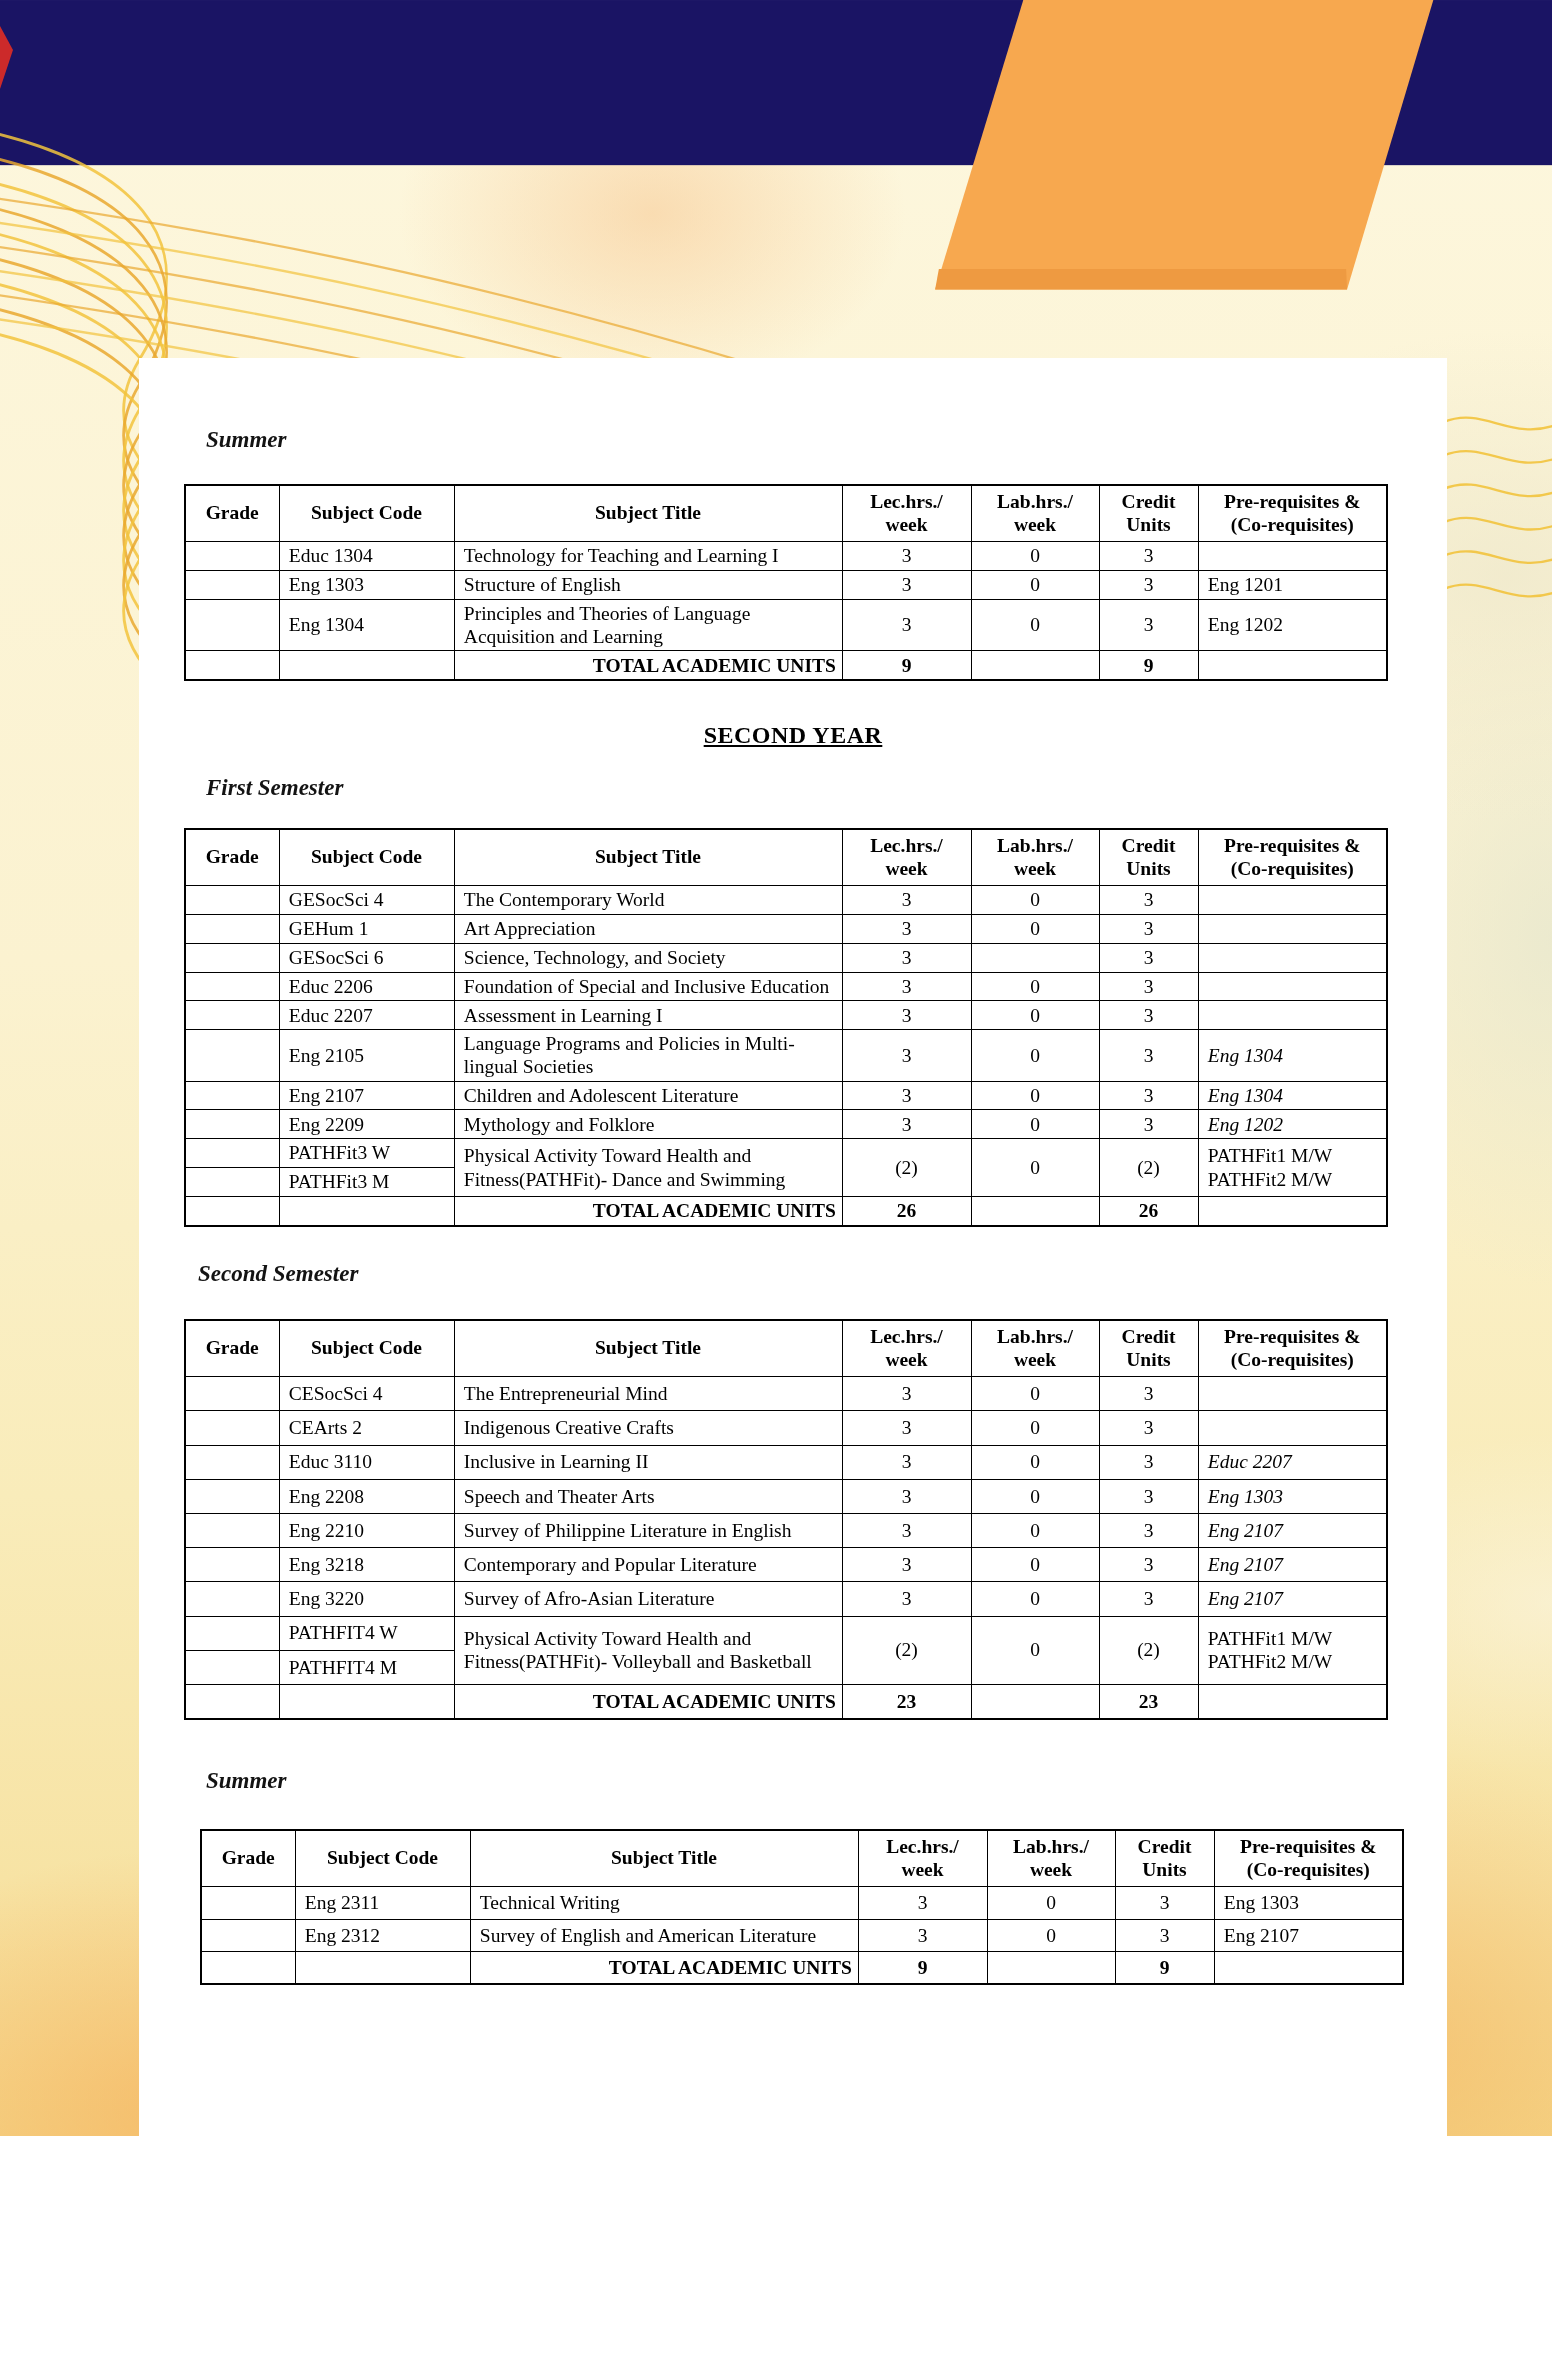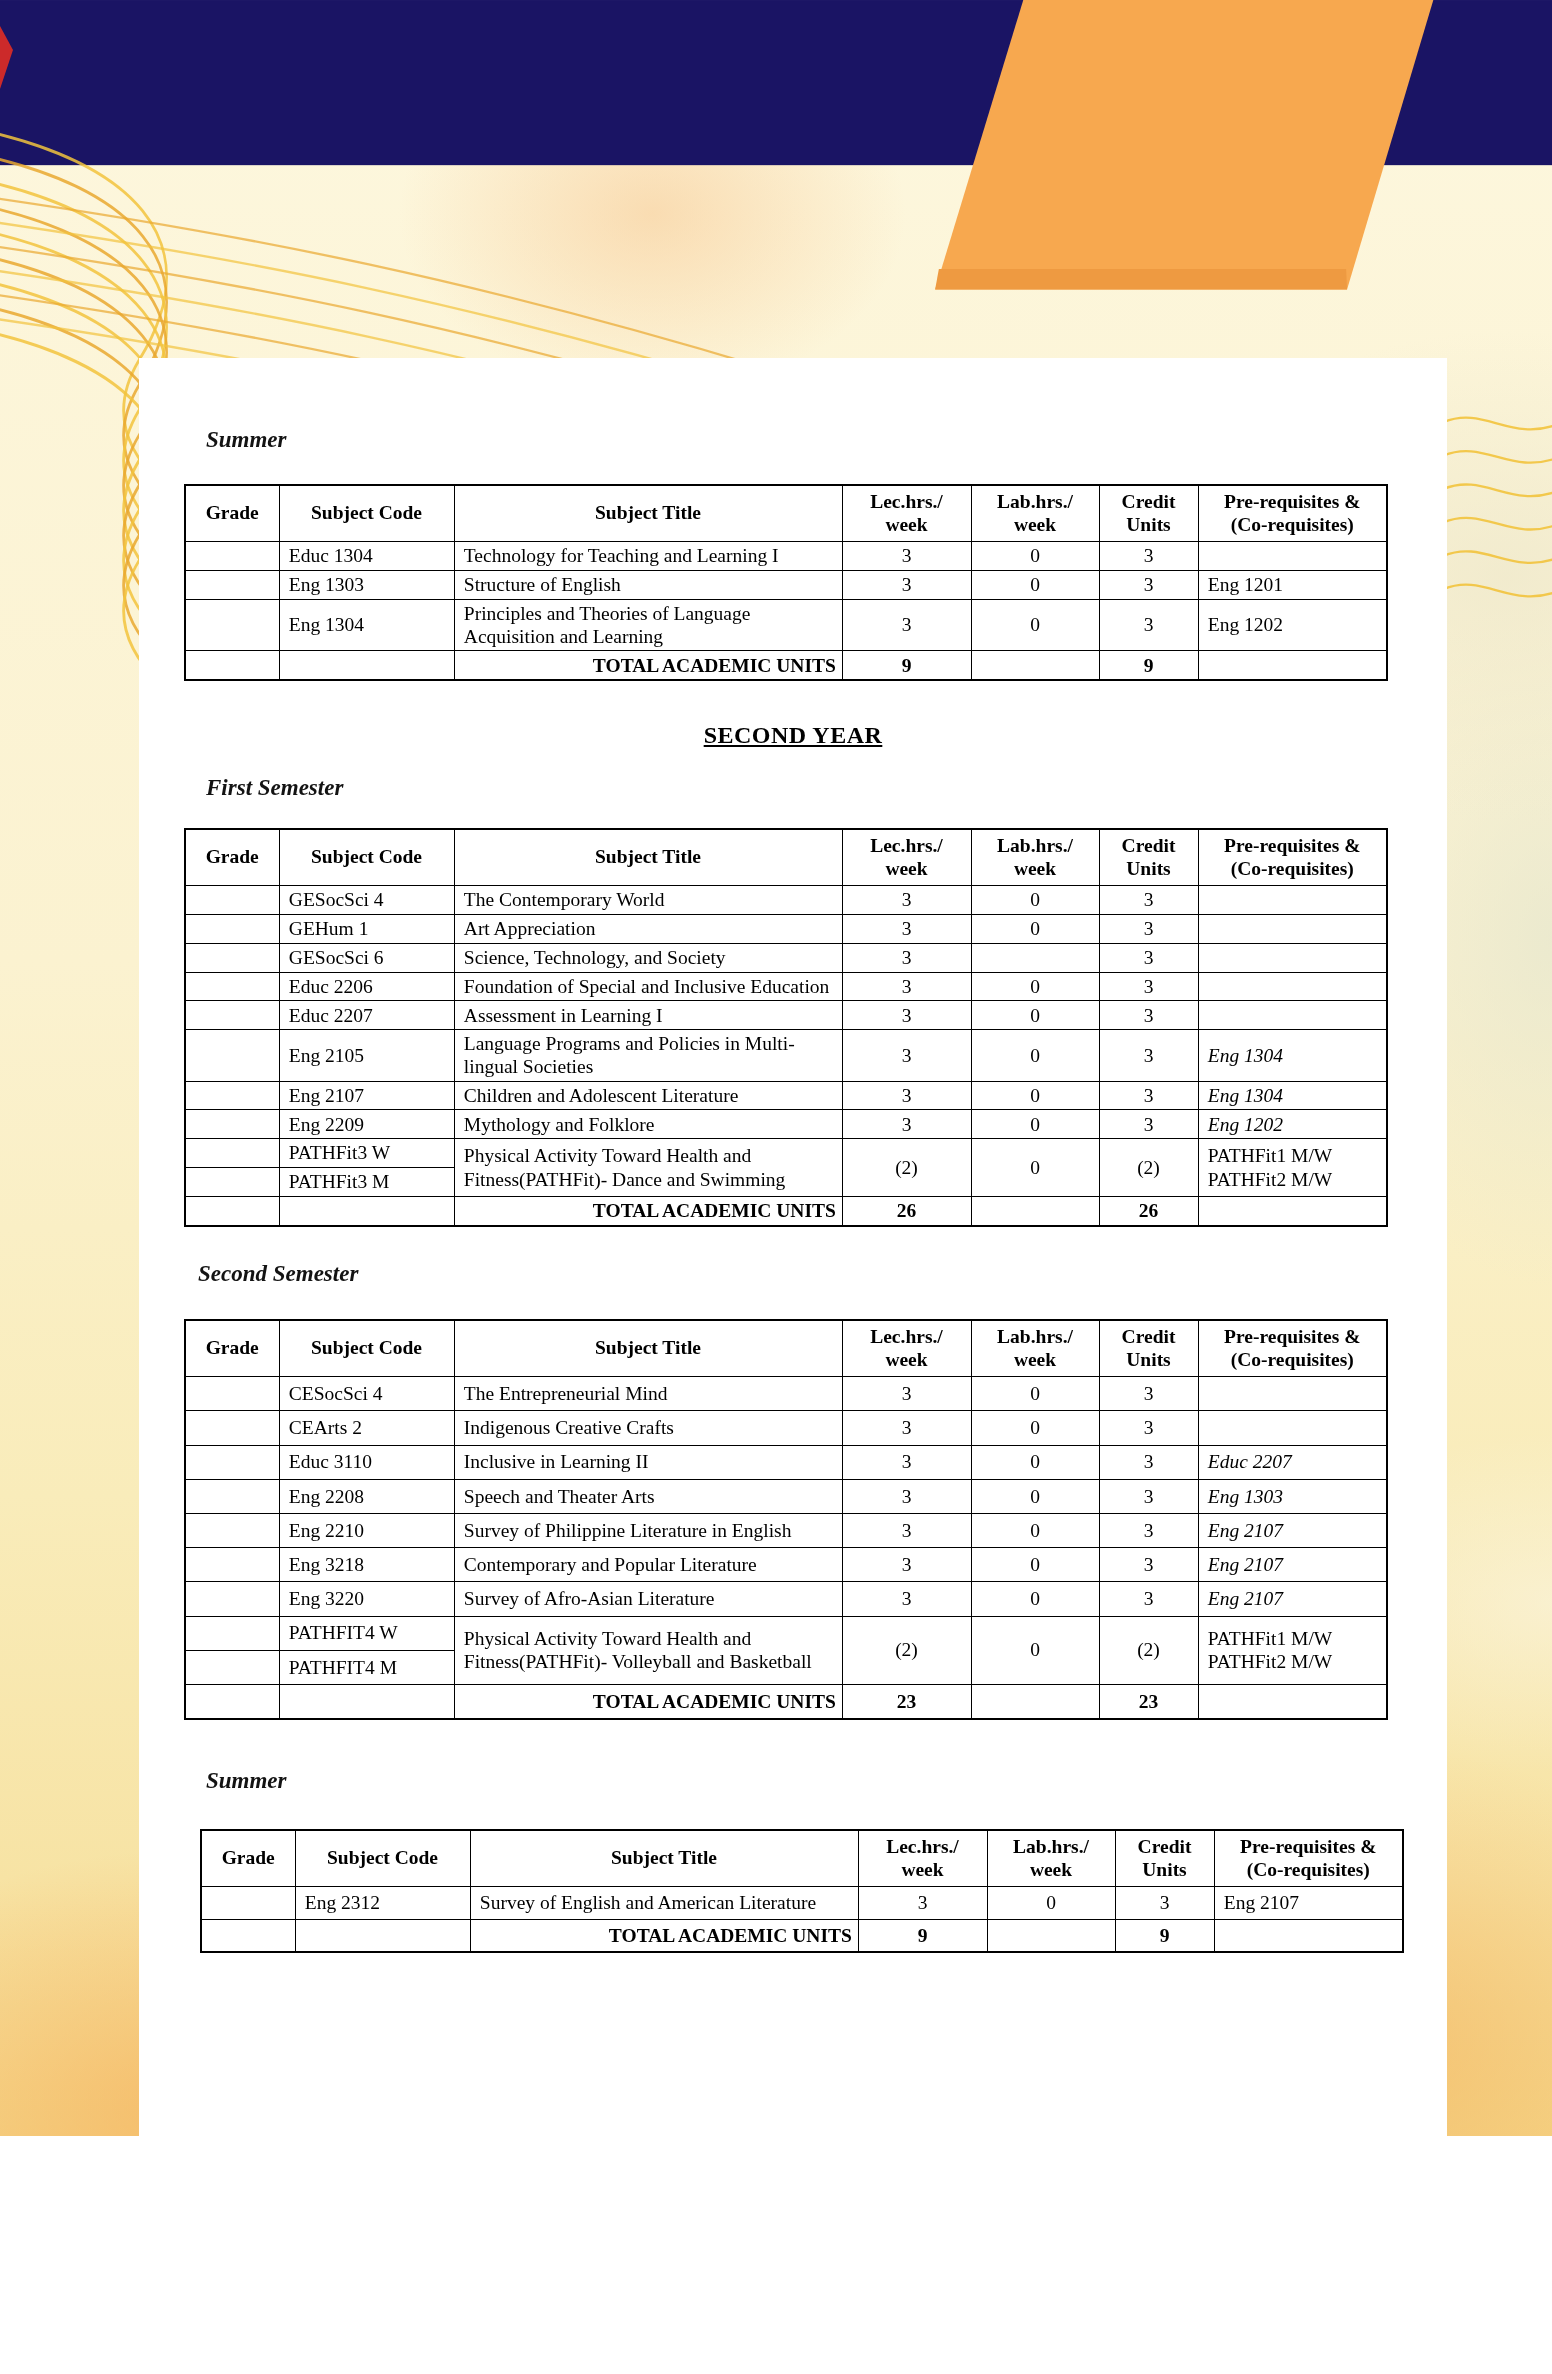--- a/index.html
+++ b/index.html
@@ -420,20 +420,29 @@
 week</th>
             <th>Lab.hrs./
 week</th>
             <th>Credit
 Units</th>
             <th>Pre-requisites &amp;
 (Co-requisites)</th>
           </tr>
         </thead>
         <tbody>
+          <tr class="row-1">
+            <td class="c-grade"></td>
+            <td class="c-code">Eng 2311</td>
+            <td class="c-title">Technical Writing</td>
+            <td class="c-num">3</td>
+            <td class="c-num">0</td>
+            <td class="c-num">3</td>
+            <td class="c-pre">Eng 1303</td>
+          </tr>
           <tr class="row-2">
             <td class="c-grade"></td>
             <td class="c-code">Eng 2312</td>
             <td class="c-title">Survey of English and American Literature</td>
             <td class="c-num">3</td>
             <td class="c-num">0</td>
             <td class="c-num">3</td>
             <td class="c-pre">Eng 2107</td>
           </tr>
           <tr class="total-row">

